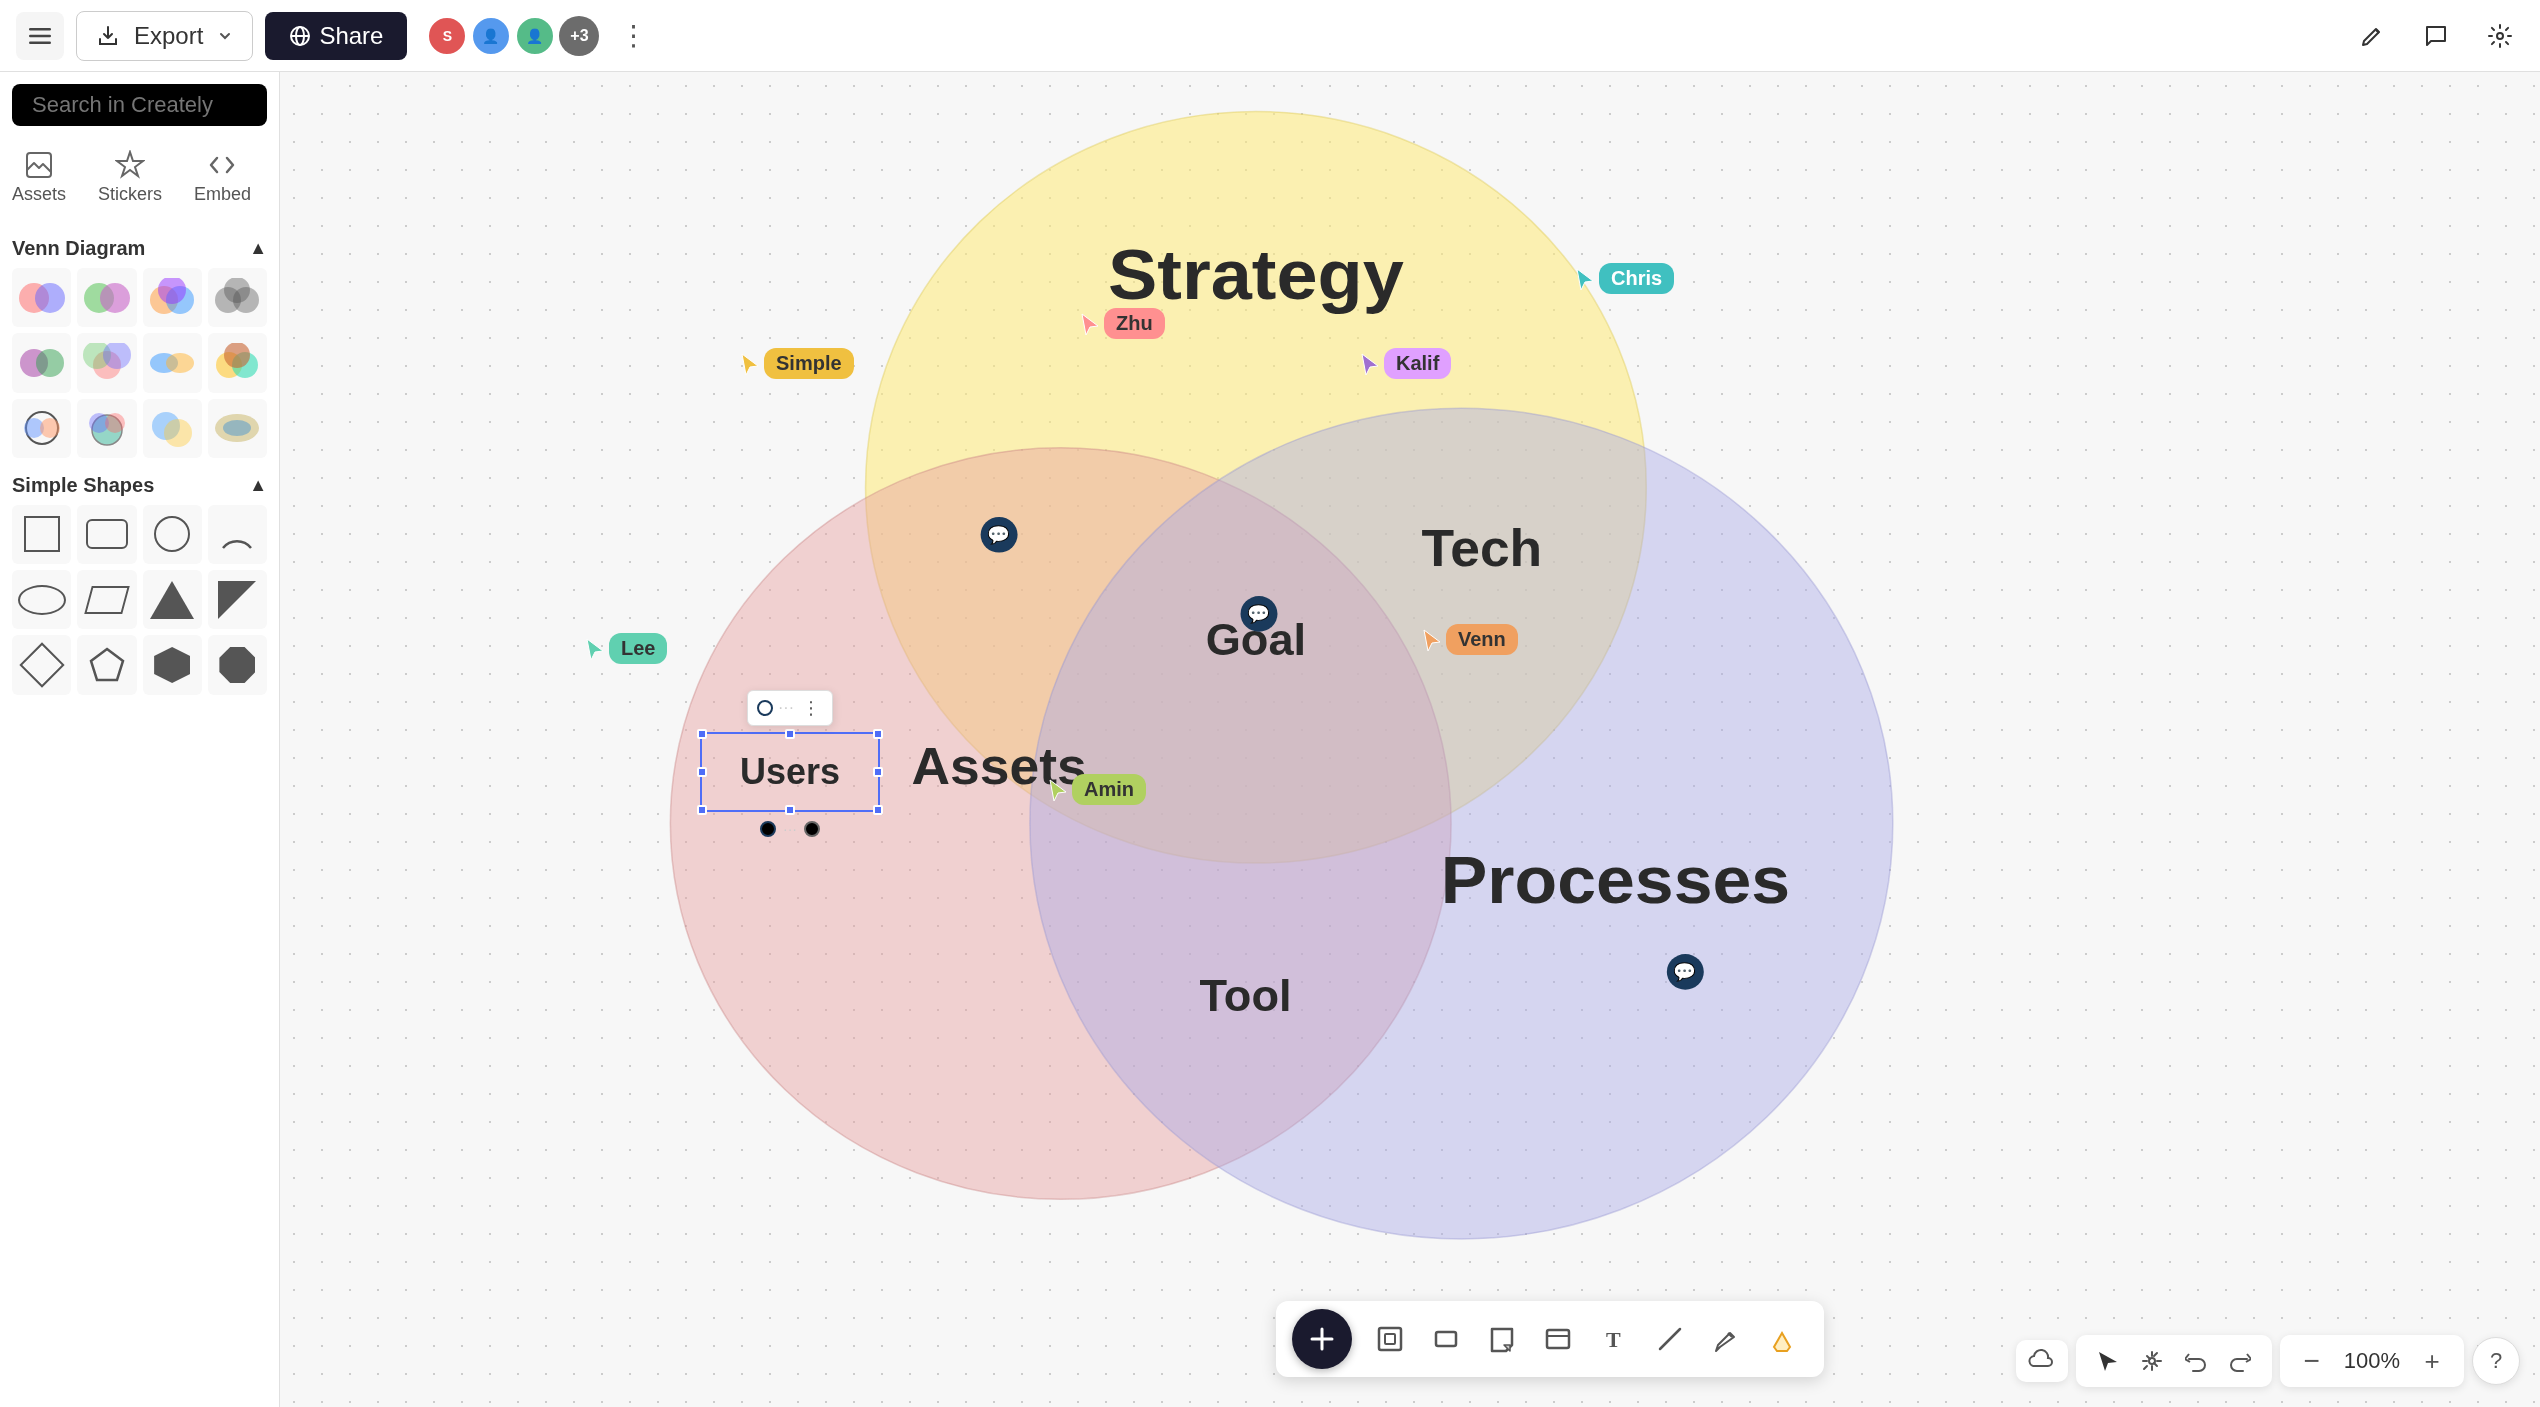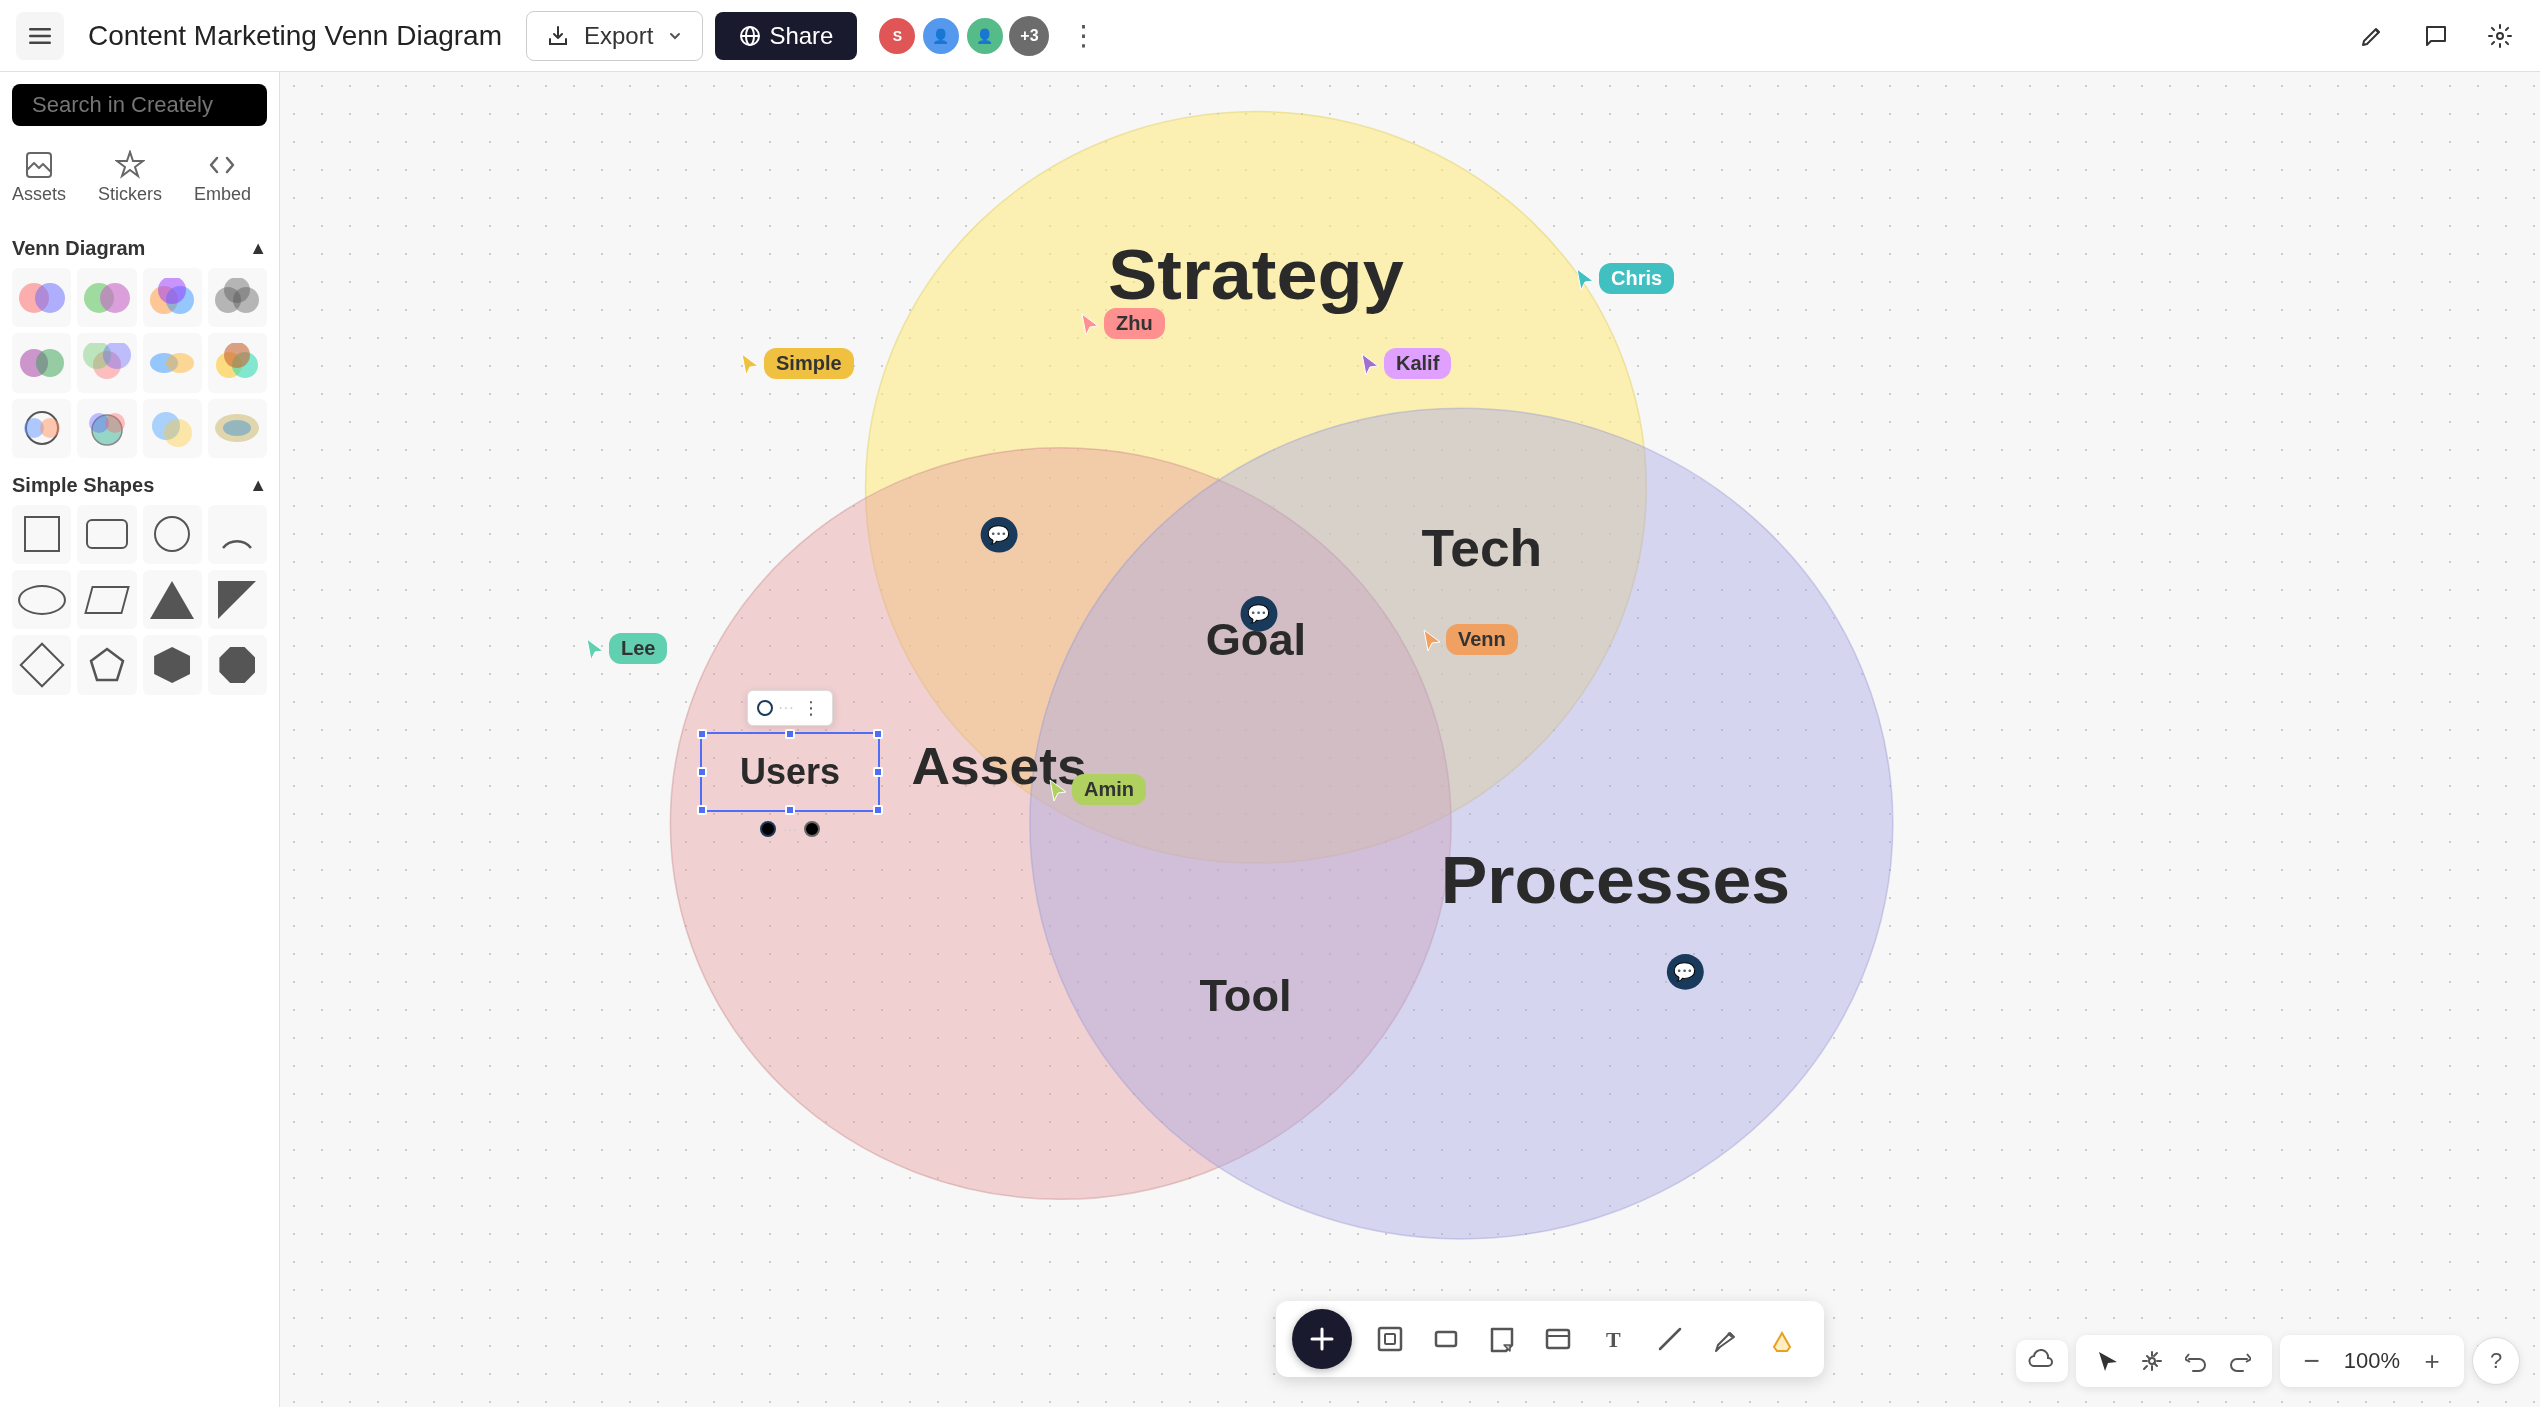--- a/index.html
+++ b/index.html
@@ -235,21 +235,20 @@
 <body>
 
 <div class="topbar">
   <button class="menu-btn">
     <svg width="22" height="22" viewBox="0 0 22 22" fill="none">
       <rect y="3" width="22" height="2.5" rx="1.25" fill="#444"></rect>
       <rect y="9.75" width="22" height="2.5" rx="1.25" fill="#444"></rect>
       <rect y="16.5" width="22" height="2.5" rx="1.25" fill="#444"></rect>
     </svg>
   </button>
-  <span class="doc-title">Content Marketing Venn Diagram</span>
   <button class="export-btn">
     <svg width="22" height="22" viewBox="0 0 22 22" fill="none">
       <path d="M3 14v5h16v-5" stroke="#333" stroke-width="2" stroke-linecap="round"></path>
       <path d="M11 2v11M7 9l4 4 4-4" stroke="#333" stroke-width="2" stroke-linecap="round" stroke-linejoin="round"></path>
     </svg>
     <span>Export</span>
     <svg width="14" height="14" viewBox="0 0 14 14">
         <path d="M3 5l4 4 4-4" stroke="#555" stroke-width="2" fill="none" stroke-linecap="round"></path>
       </svg>
   </button>

